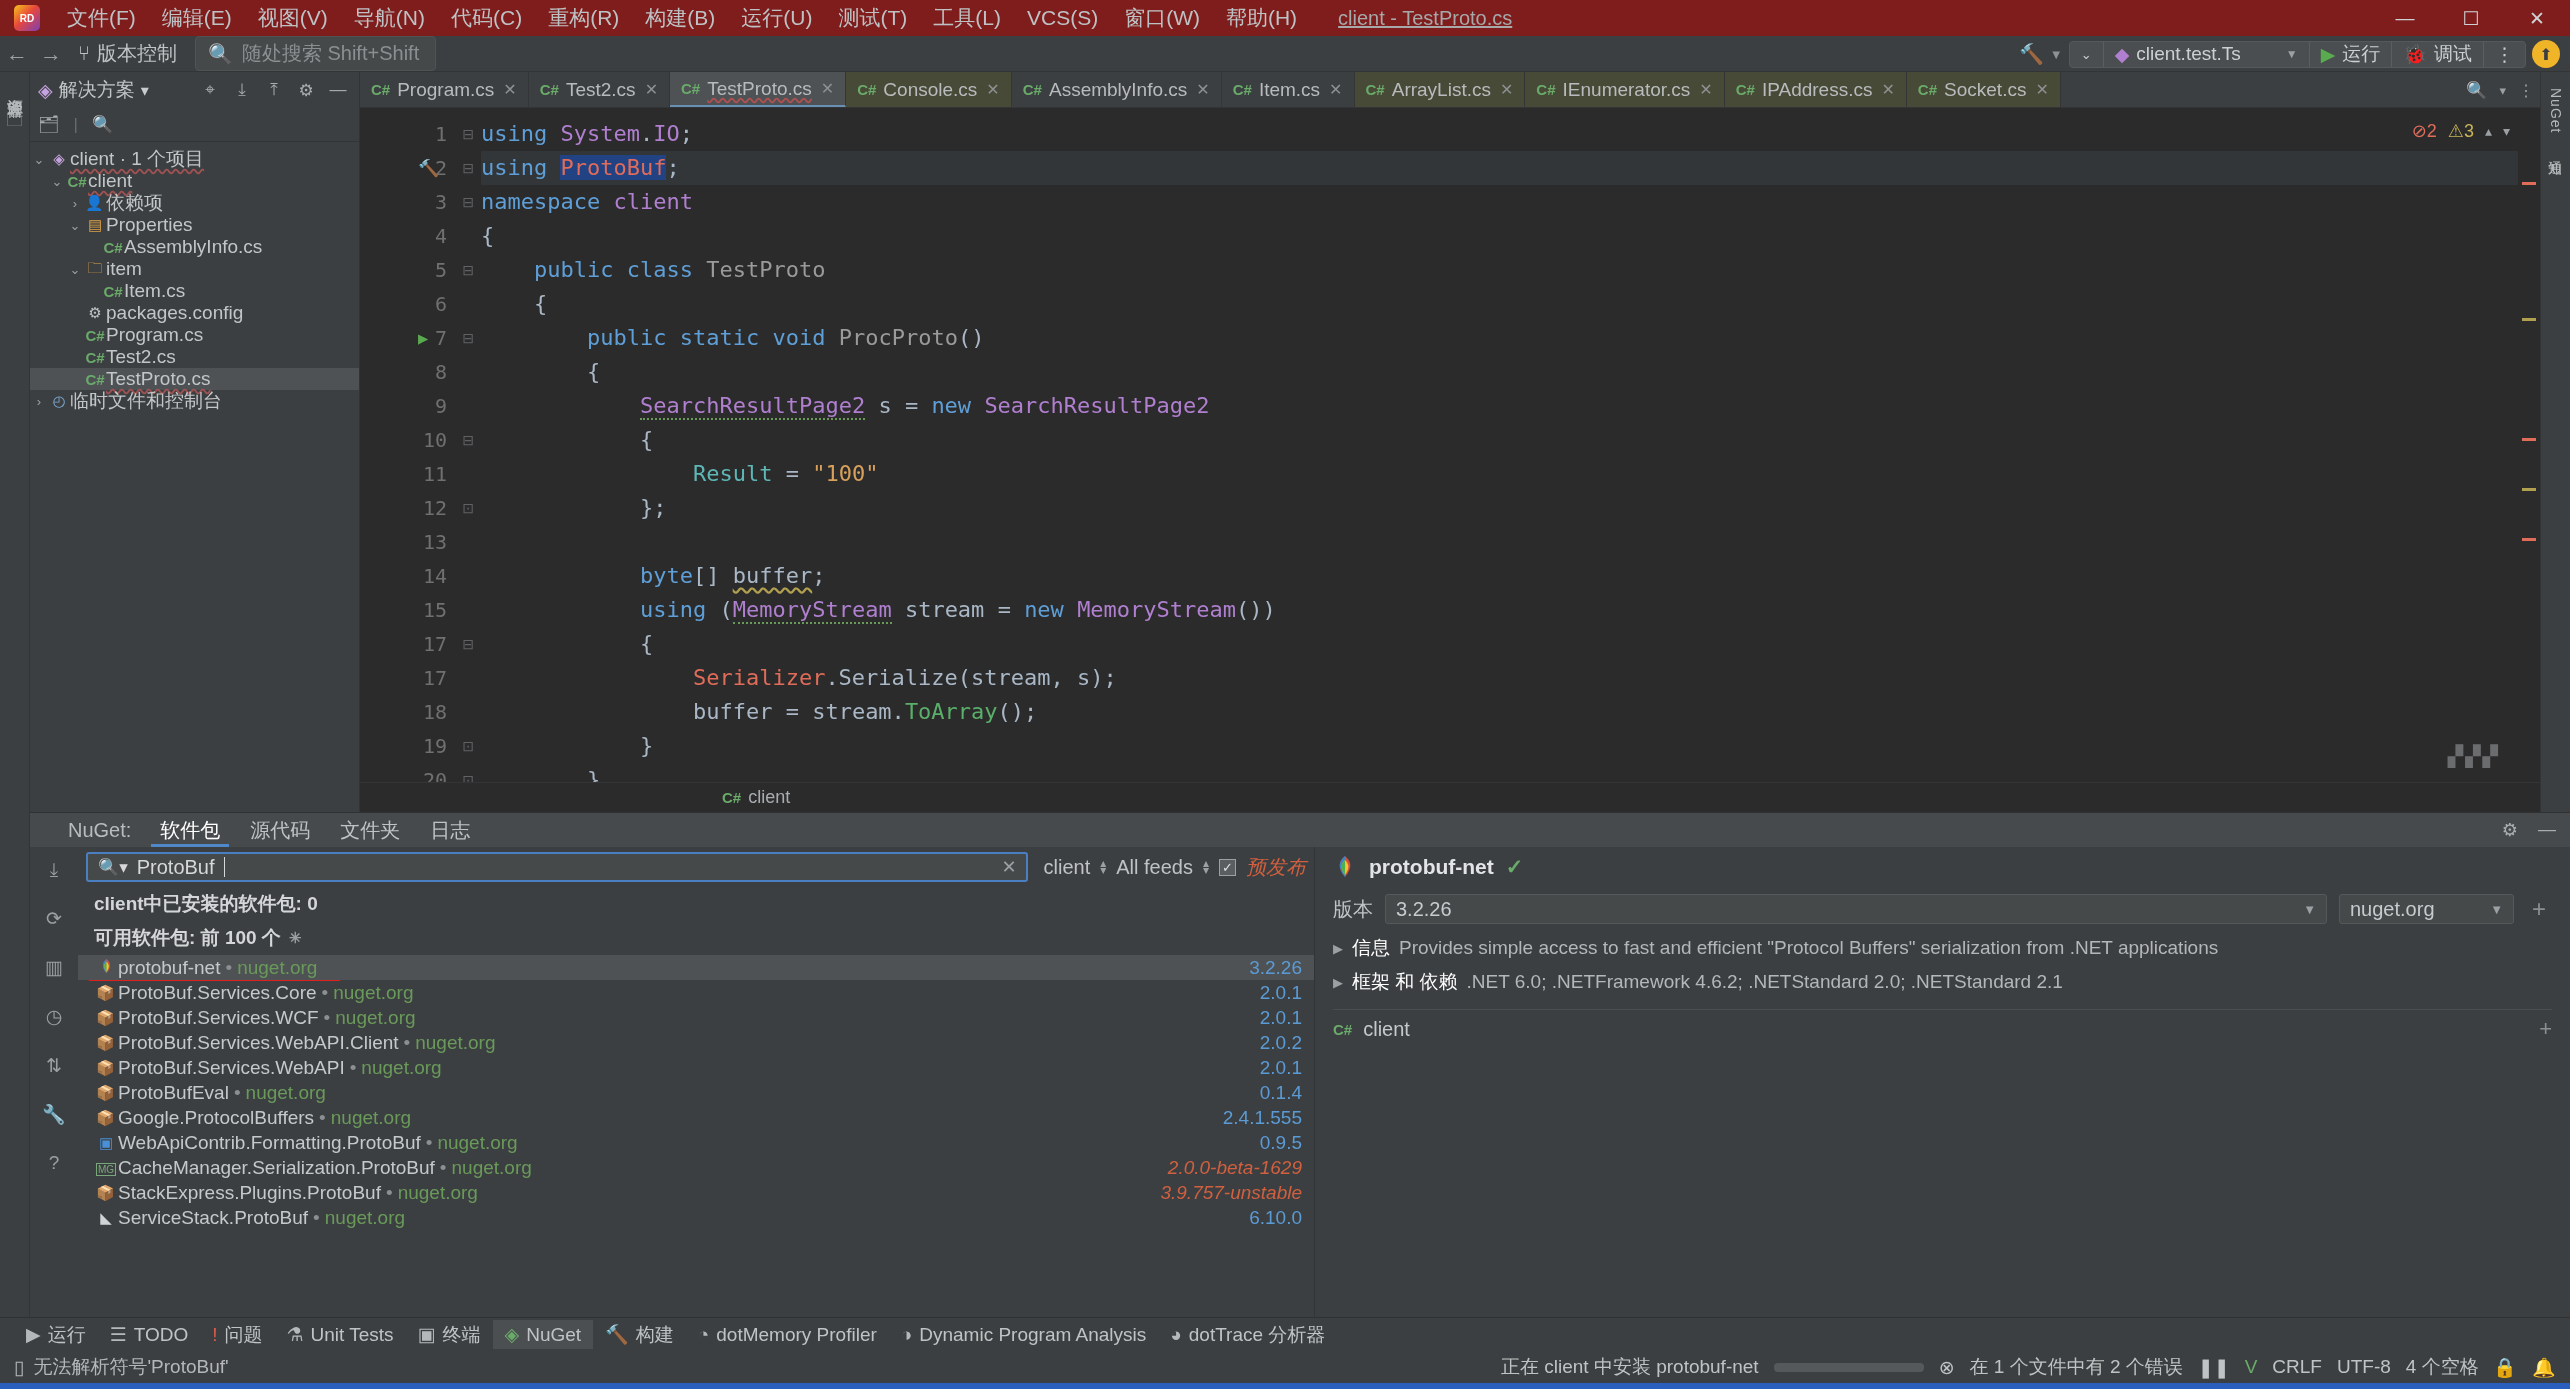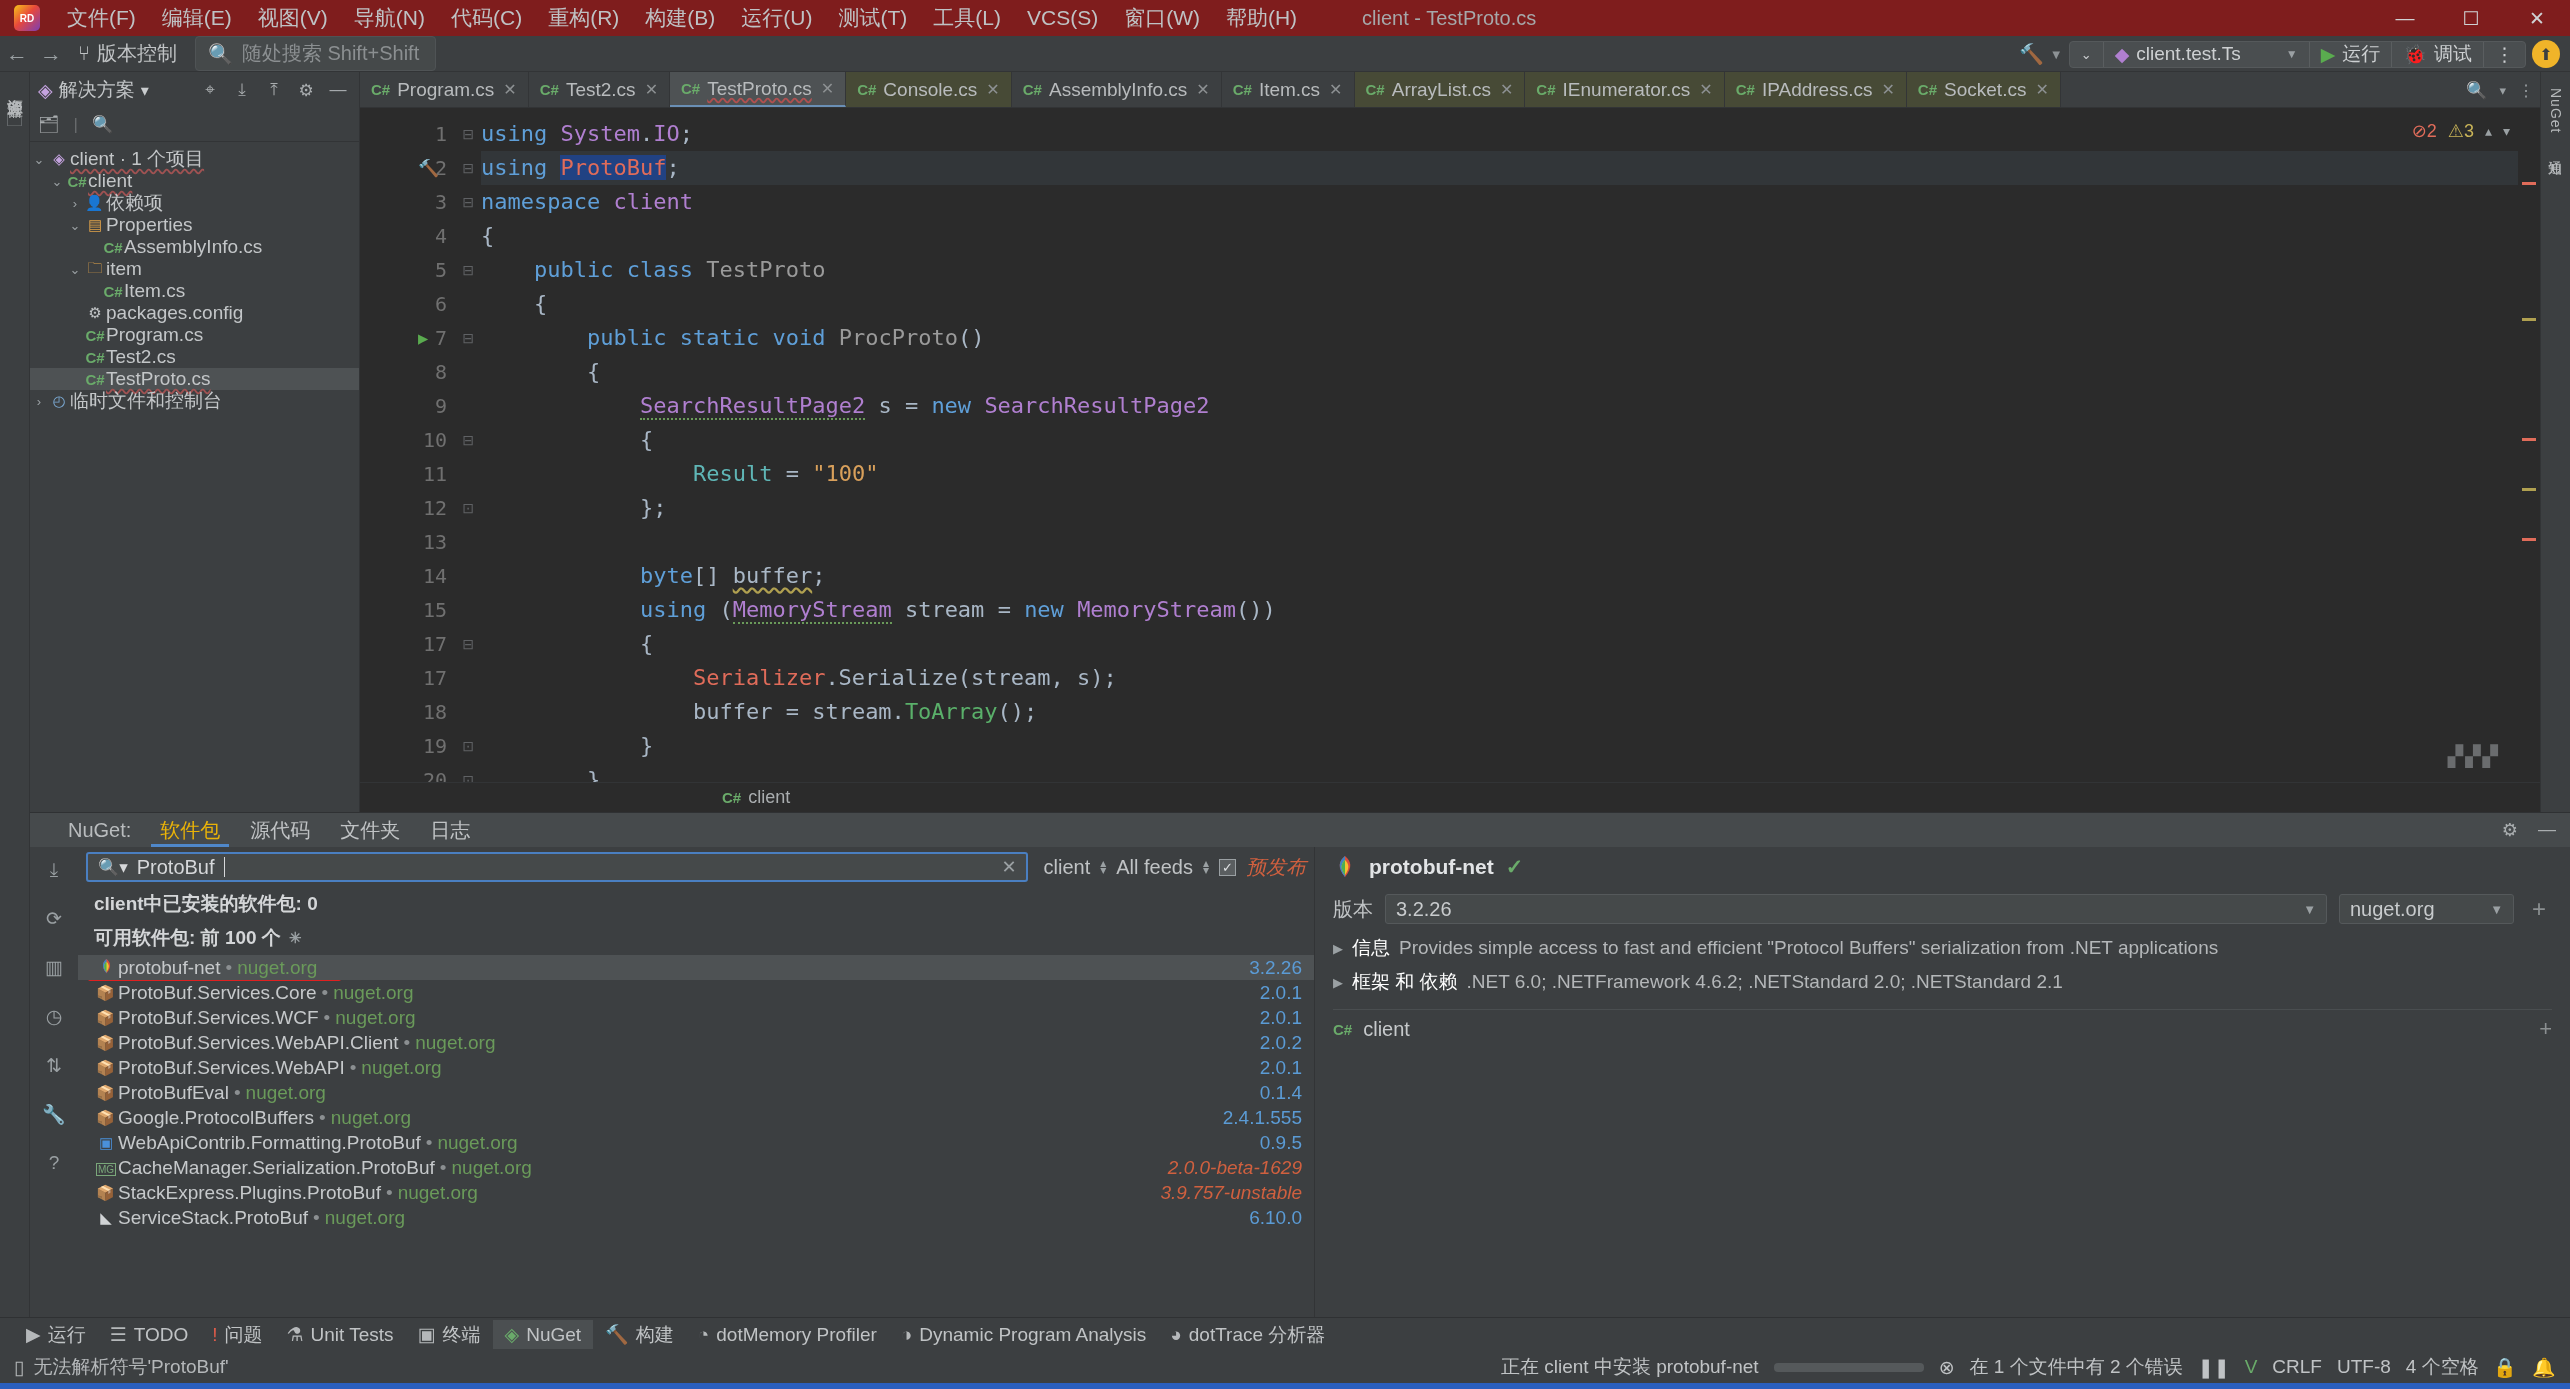--- a/index.html
+++ b/index.html
@@ -14,21 +14,21 @@
 
   
   .titlebar{ height:36px; background:#7f1d1d; display:flex; align-items:center; flex:0 0 36px; position:relative;}
   .logo{ width:26px;height:26px;margin:0 14px 0 14px; border-radius:5px;
          background:linear-gradient(135deg,#f5c518 0%,#e8483c 45%,#7b3fb5 100%);
          position:relative; flex:0 0 auto;}
   .logo::after{content:"RD"; position:absolute; inset:0; font-size:10px; font-weight:bold;
                color:#fff; display:flex;align-items:center;justify-content:center;}
   .menu{ display:flex; align-items:center; gap:0px; }
   .menu .mi{ padding:4px 13px; font-size:21px; color:#bfc2c4; white-space:nowrap; }
-  .wtitle{ margin-left:52px; font-size:20px; color:#a6a8aa; }
+  .wtitle{ margin-left:28px; font-size:20px; color:#a6a8aa;text-decoration:underline; }
   .wbtns{ position:absolute; right:0; top:0; height:36px; display:flex; align-items:center;}
   .wbtn{ width:66px; height:36px; display:flex;align-items:center;justify-content:center;
          font-size:19px; color:#cfd2d4;}
 
   
   .navbar{ height:36px; background:#3c3f41; display:flex; align-items:center; flex:0 0 36px;
            border-bottom:1px solid #323436; position:relative;}
   .navbar .arrow{ width:34px; text-align:center; color:#9aa0a3; font-size:22px;}
   .vcsbtn{ display:flex; align-items:center; gap:7px; padding:3px 10px; font-size:20px; color:#c0c3c5;}
   .searchpill{ margin-left:8px; display:flex; align-items:center; gap:9px;
@@ -114,21 +114,21 @@
                padding-left:362px; font-size:18px; color:#a9adaf; border-top:1px solid #323436; flex:0 0 30px;}
 
   
   .nuget{ height:505px; flex:0 0 505px; background:#3c3f41; display:flex; flex-direction:column;
           border-top:1px solid #2f3133;}
   .ng-head{ height:34px; display:flex; align-items:center; gap:0; padding-left:38px;
             background:#464a4c; position:relative; flex:0 0 34px;}
   .ng-head .lbl{ font-size:20px; color:#b9bcbe; margin-right:14px;}
   .ng-tab{ padding:4px 15px; font-size:20px; color:#c0c3c5; position:relative; height:34px;
            display:flex;align-items:center;}
-  .ng-tab.active{ color:#eab308; }
+  .ng-tab.active{ color:#ffffff; }
   .ng-tab.active::after{ content:""; position:absolute; left:6px; right:6px; bottom:0; height:3px; background:#4f87c9;}
   .ng-head .r{ position:absolute; right:14px; display:flex; gap:20px; color:#a9adaf; font-size:18px;}
 
   .ng-body{ flex:1; display:flex; min-height:0;}
   .ng-strip{ width:48px; flex:0 0 48px; background:#3c3f41; display:flex; flex-direction:column;
              align-items:center; padding-top:12px; gap:26px; color:#9aa0a3; font-size:19px;}
   .ng-left{ flex:1; display:flex; flex-direction:column; min-width:0; border-right:1px solid #323436;}
   .ng-searchrow{ height:40px; display:flex; align-items:center; padding:4px 8px; gap:10px; flex:0 0 40px;}
   .ng-search{ flex:1; display:flex; align-items:center; gap:9px; height:30px; padding:0 10px;
               background:#45494a; border:2px solid #4a7fc1; border-radius:3px; font-size:20px; color:#d6d8da; position:relative;}

